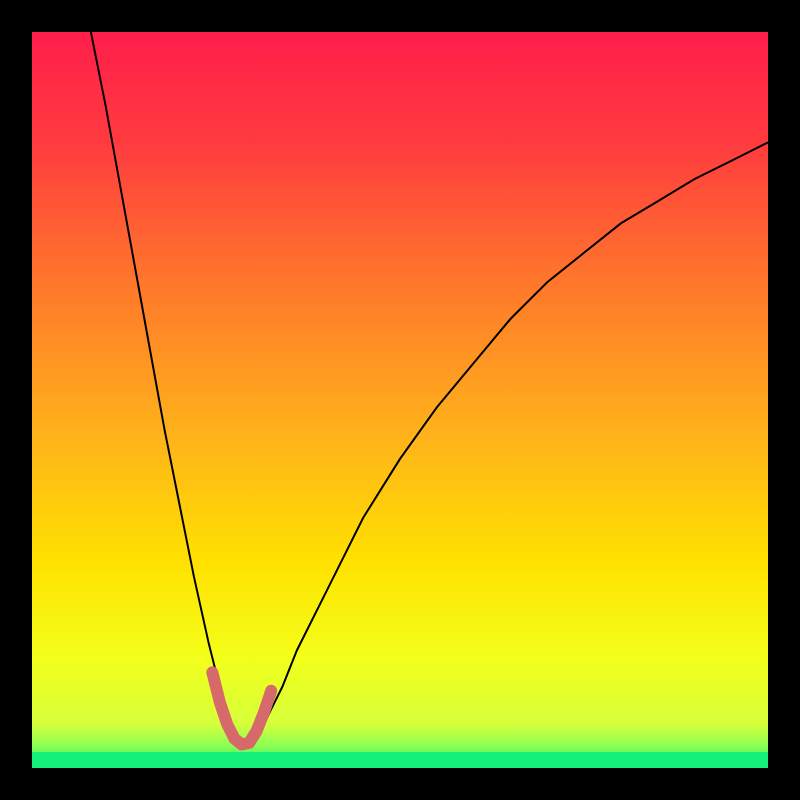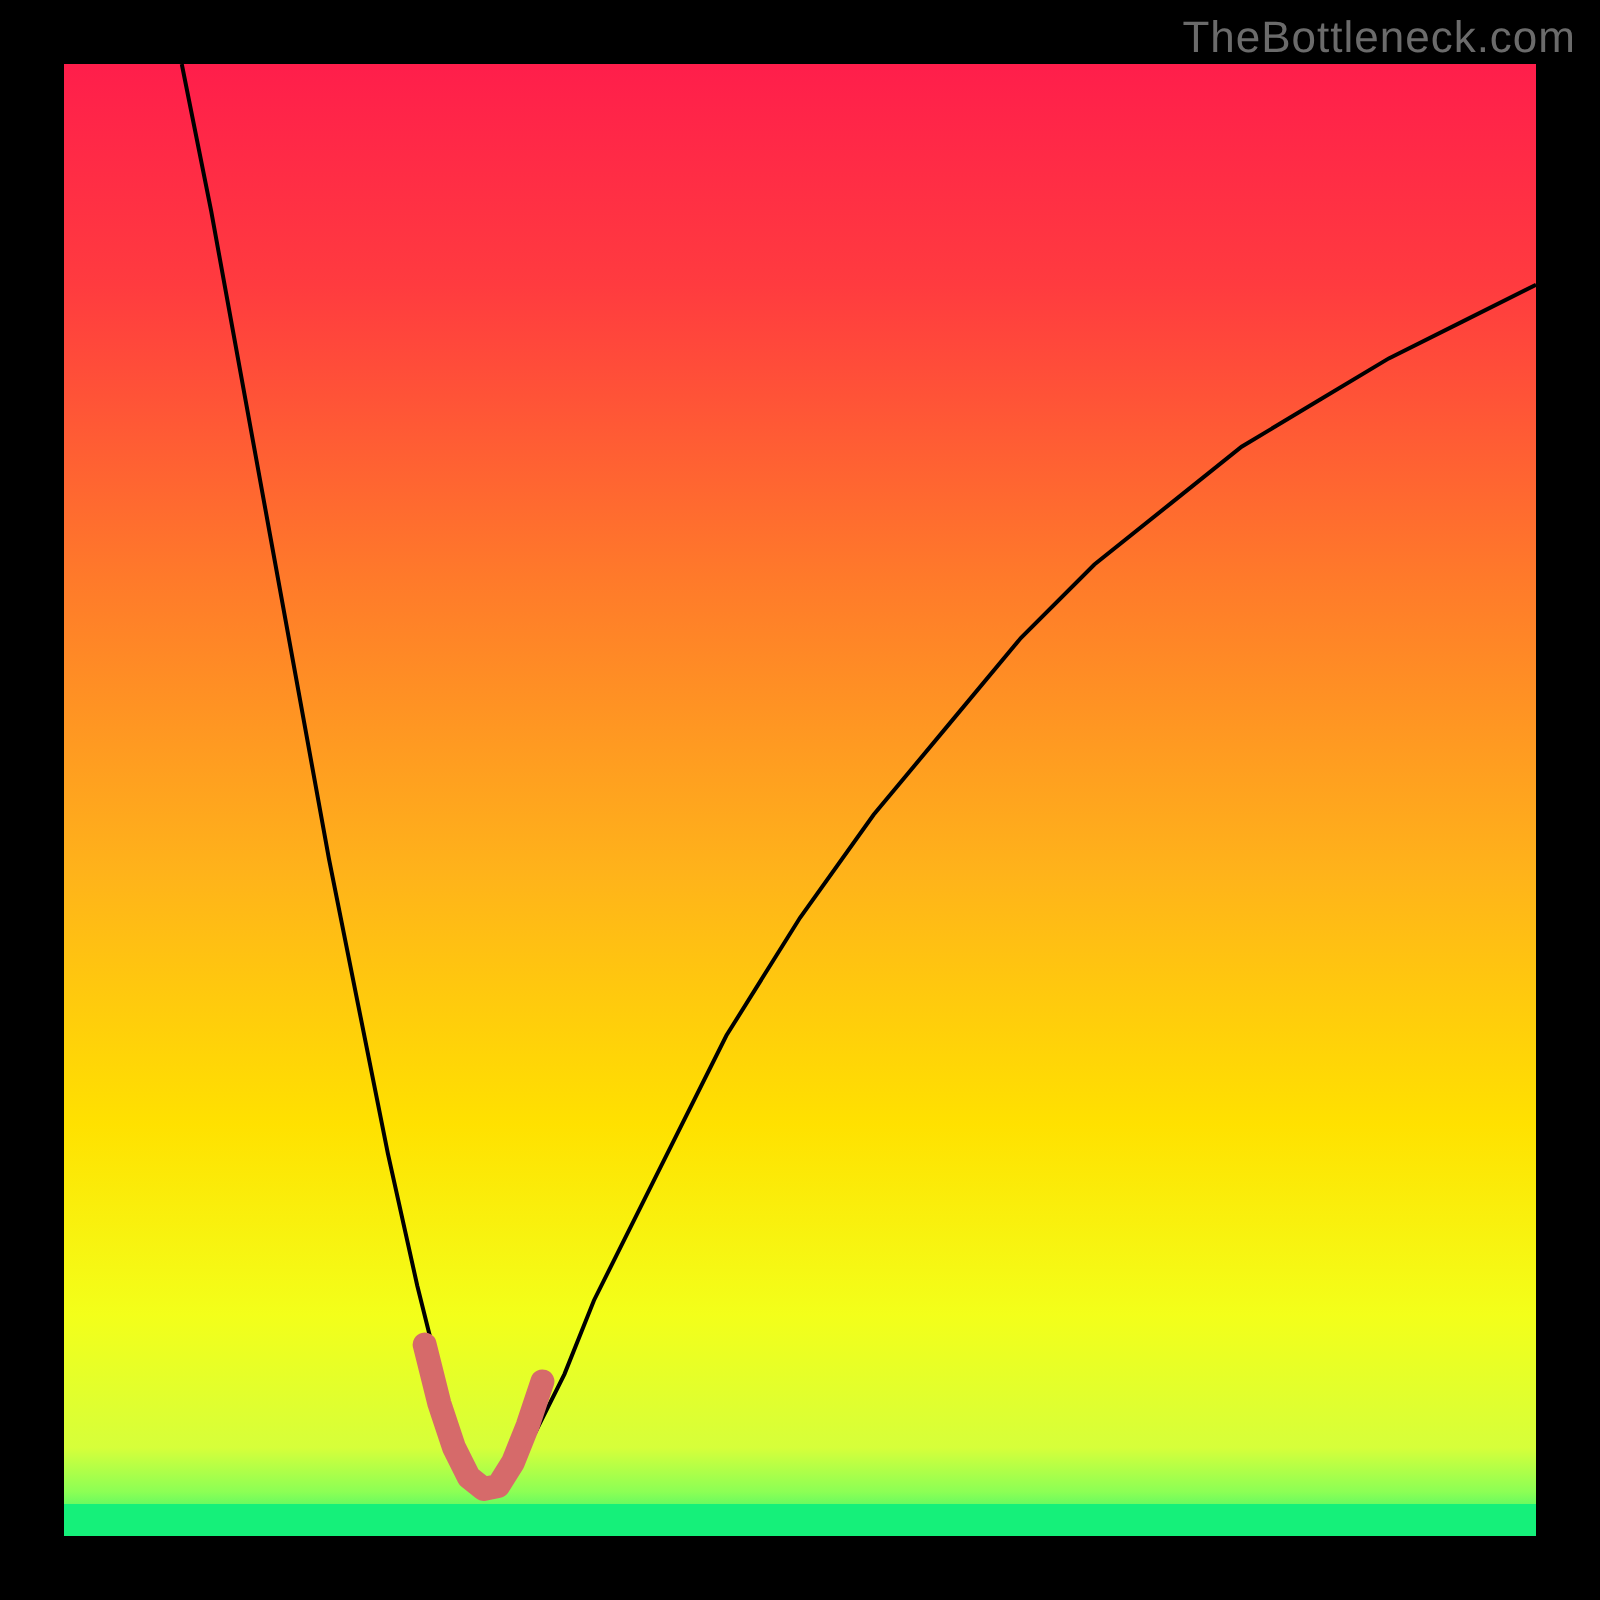--- a/index.html
+++ b/index.html
@@ -30,21 +30,20 @@
   svg.plot {
     position: absolute;
     left: 0;
     top: 0;
   }
 </style>
 </head>
 <body>
 
 <div class="stage">
-  <div class="watermark">TheBottleneck.com</div>
 
   <svg class="plot" width="800" height="800" viewBox="0 0 800 800" preserveAspectRatio="none">
     <defs>
       <linearGradient id="bg-grad" x1="0" y1="0" x2="0" y2="1">
         <stop offset="0%" stop-color="#ff1e4b"></stop>
         <stop offset="15%" stop-color="#ff3b3f"></stop>
         <stop offset="35%" stop-color="#ff7a2a"></stop>
         <stop offset="55%" stop-color="#ffb31a"></stop>
         <stop offset="72%" stop-color="#ffe100"></stop>
         <stop offset="85%" stop-color="#f3ff1a"></stop>

